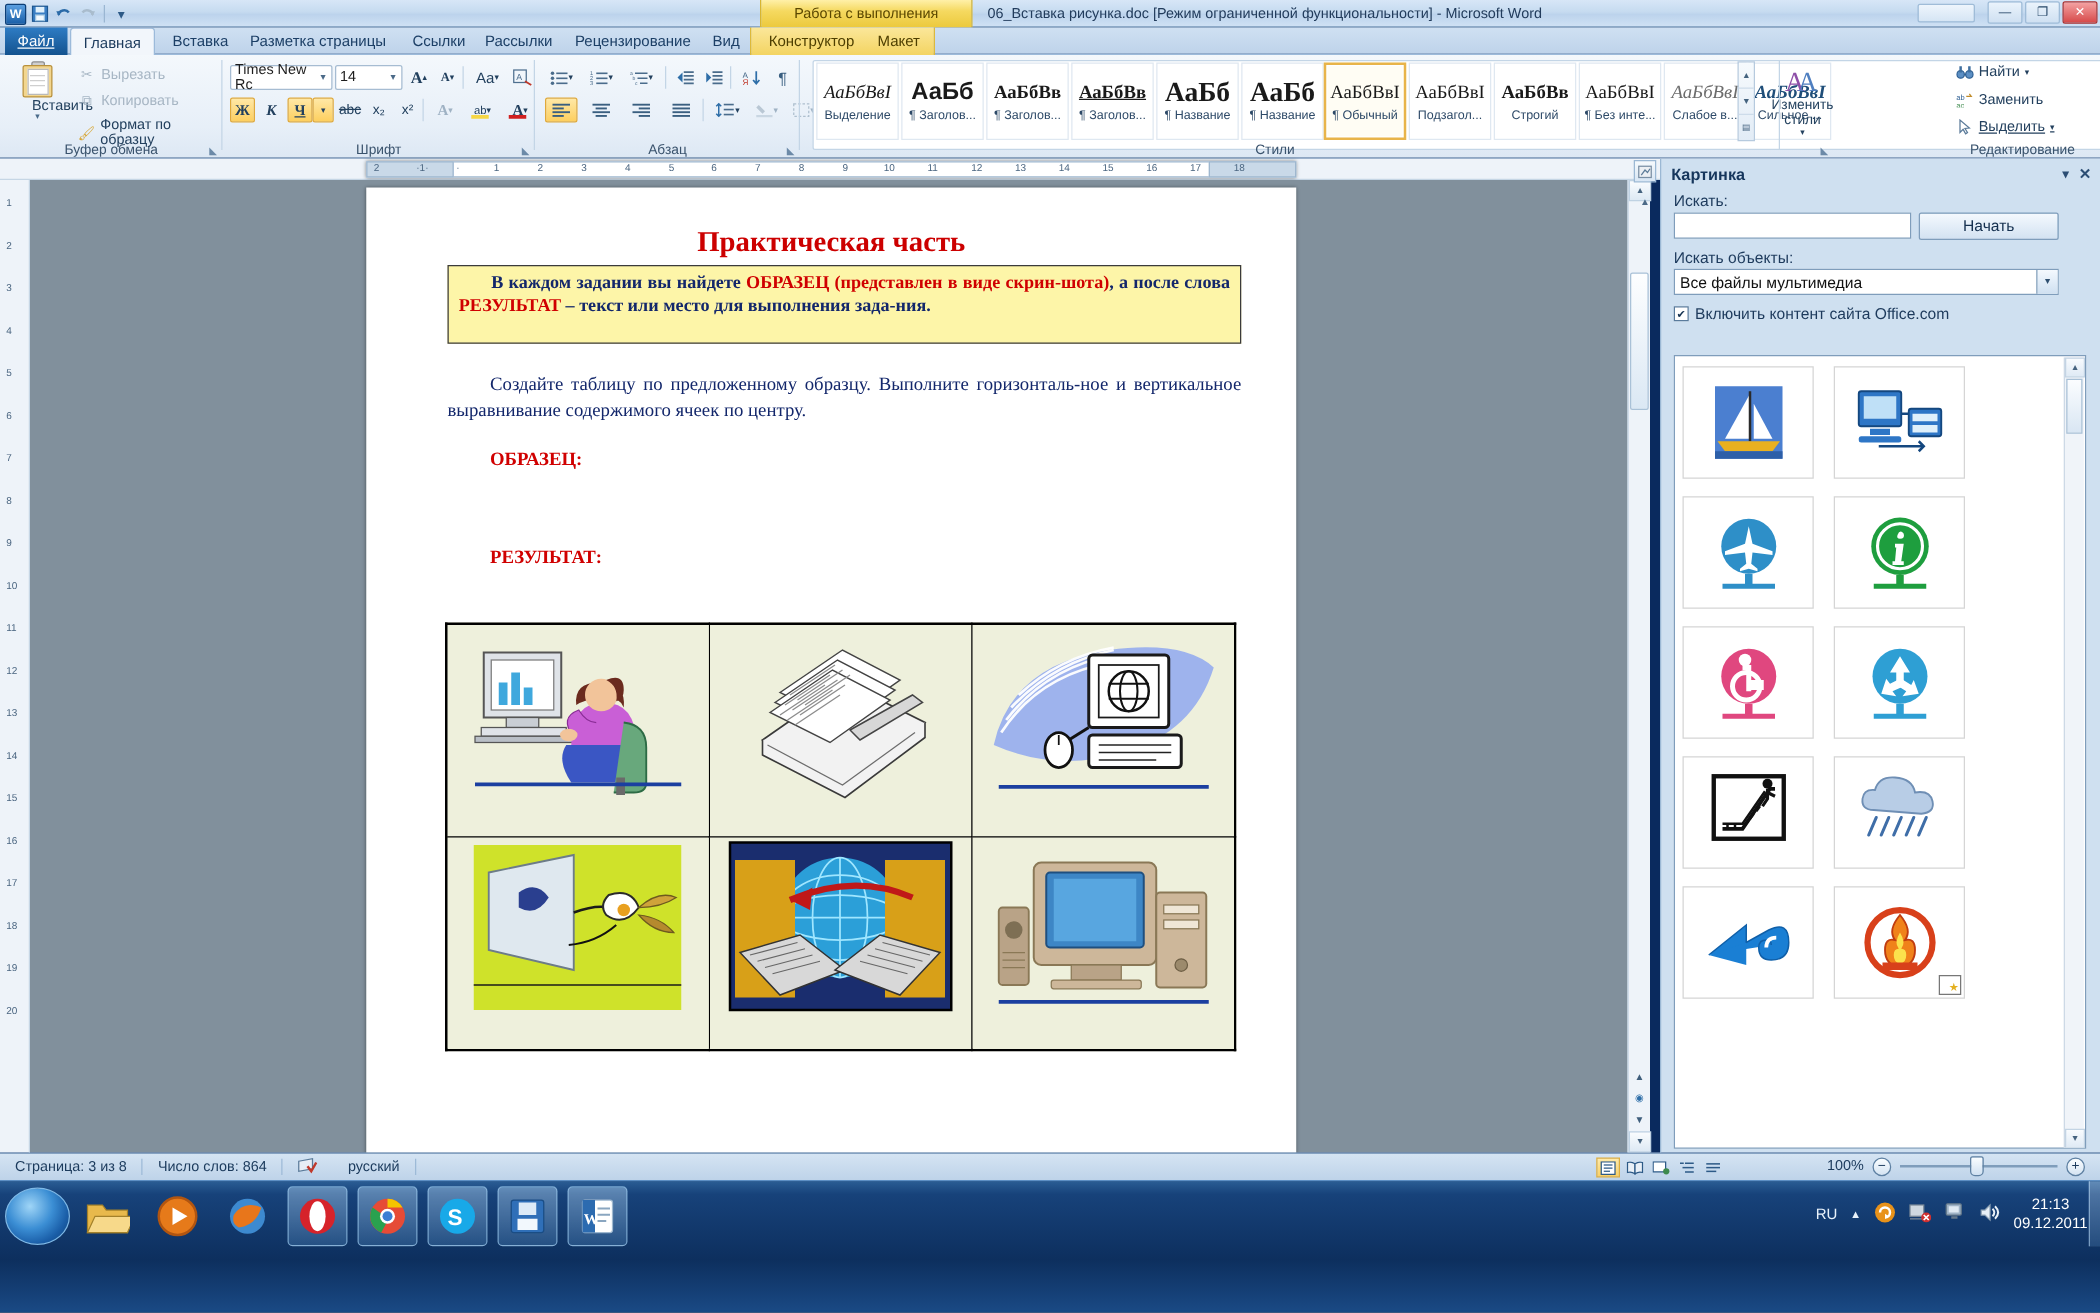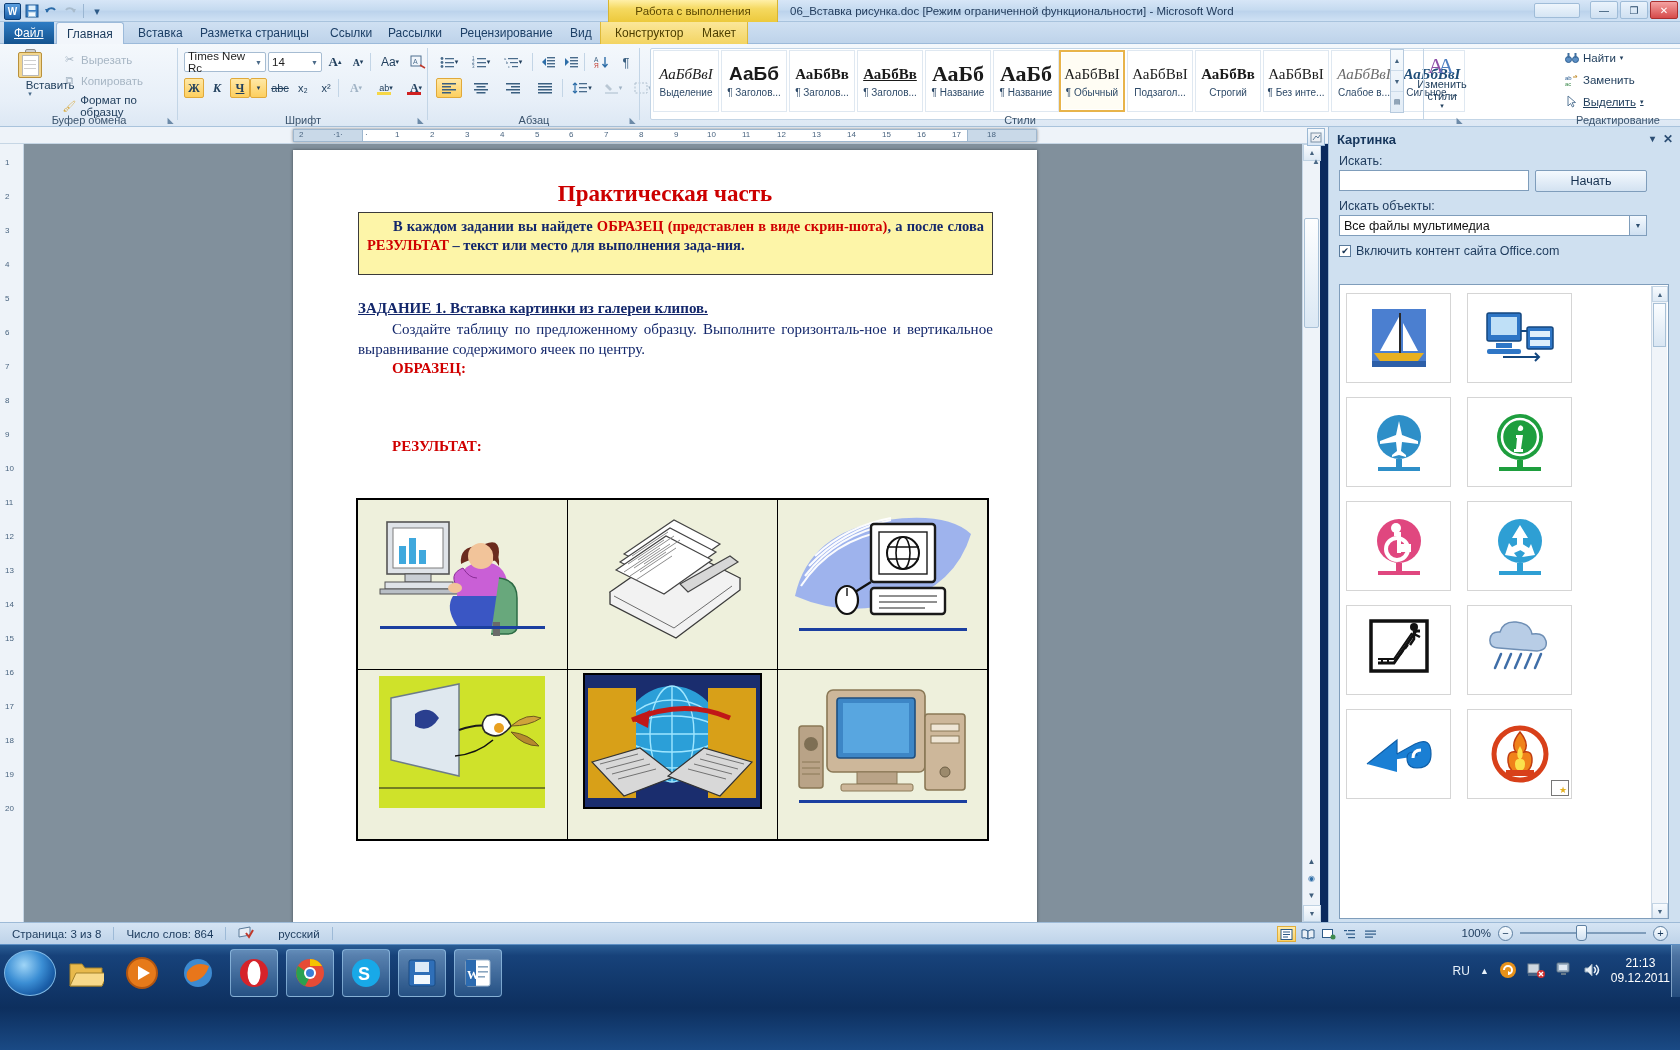--- a/index.html
+++ b/index.html
@@ -793,21 +793,20 @@
   <div class="docarea">
     <div class="page">
 
       <div class="doc-title">Практическая часть</div>
 
       <div class="yellowbox">
         <span class="ind"></span><span>В каждом задании вы найдете </span><span class="red">ОБРАЗЕЦ (представлен в виде скрин-шота)</span><span>, а  после слова </span><span class="red">РЕЗУЛЬТАТ</span><span> – текст или место для выполнения зада-ния.</span>
       </div>
 
       <div class="task">
-        <span class="hdr">ЗАДАНИЕ 1.  Вставка картинки из галереи клипов.</span>
         <p>Создайте таблицу по предложенному образцу. Выполните горизонталь-ное и вертикальное выравнивание содержимого ячеек по центру.</p>
       </div>
 
       <div class="obrazec">ОБРАЗЕЦ:</div>
       <div class="rezultat">РЕЗУЛЬТАТ:</div>
 
       <table class="cliptable">
         <tbody>
             <tr>
           <td>

